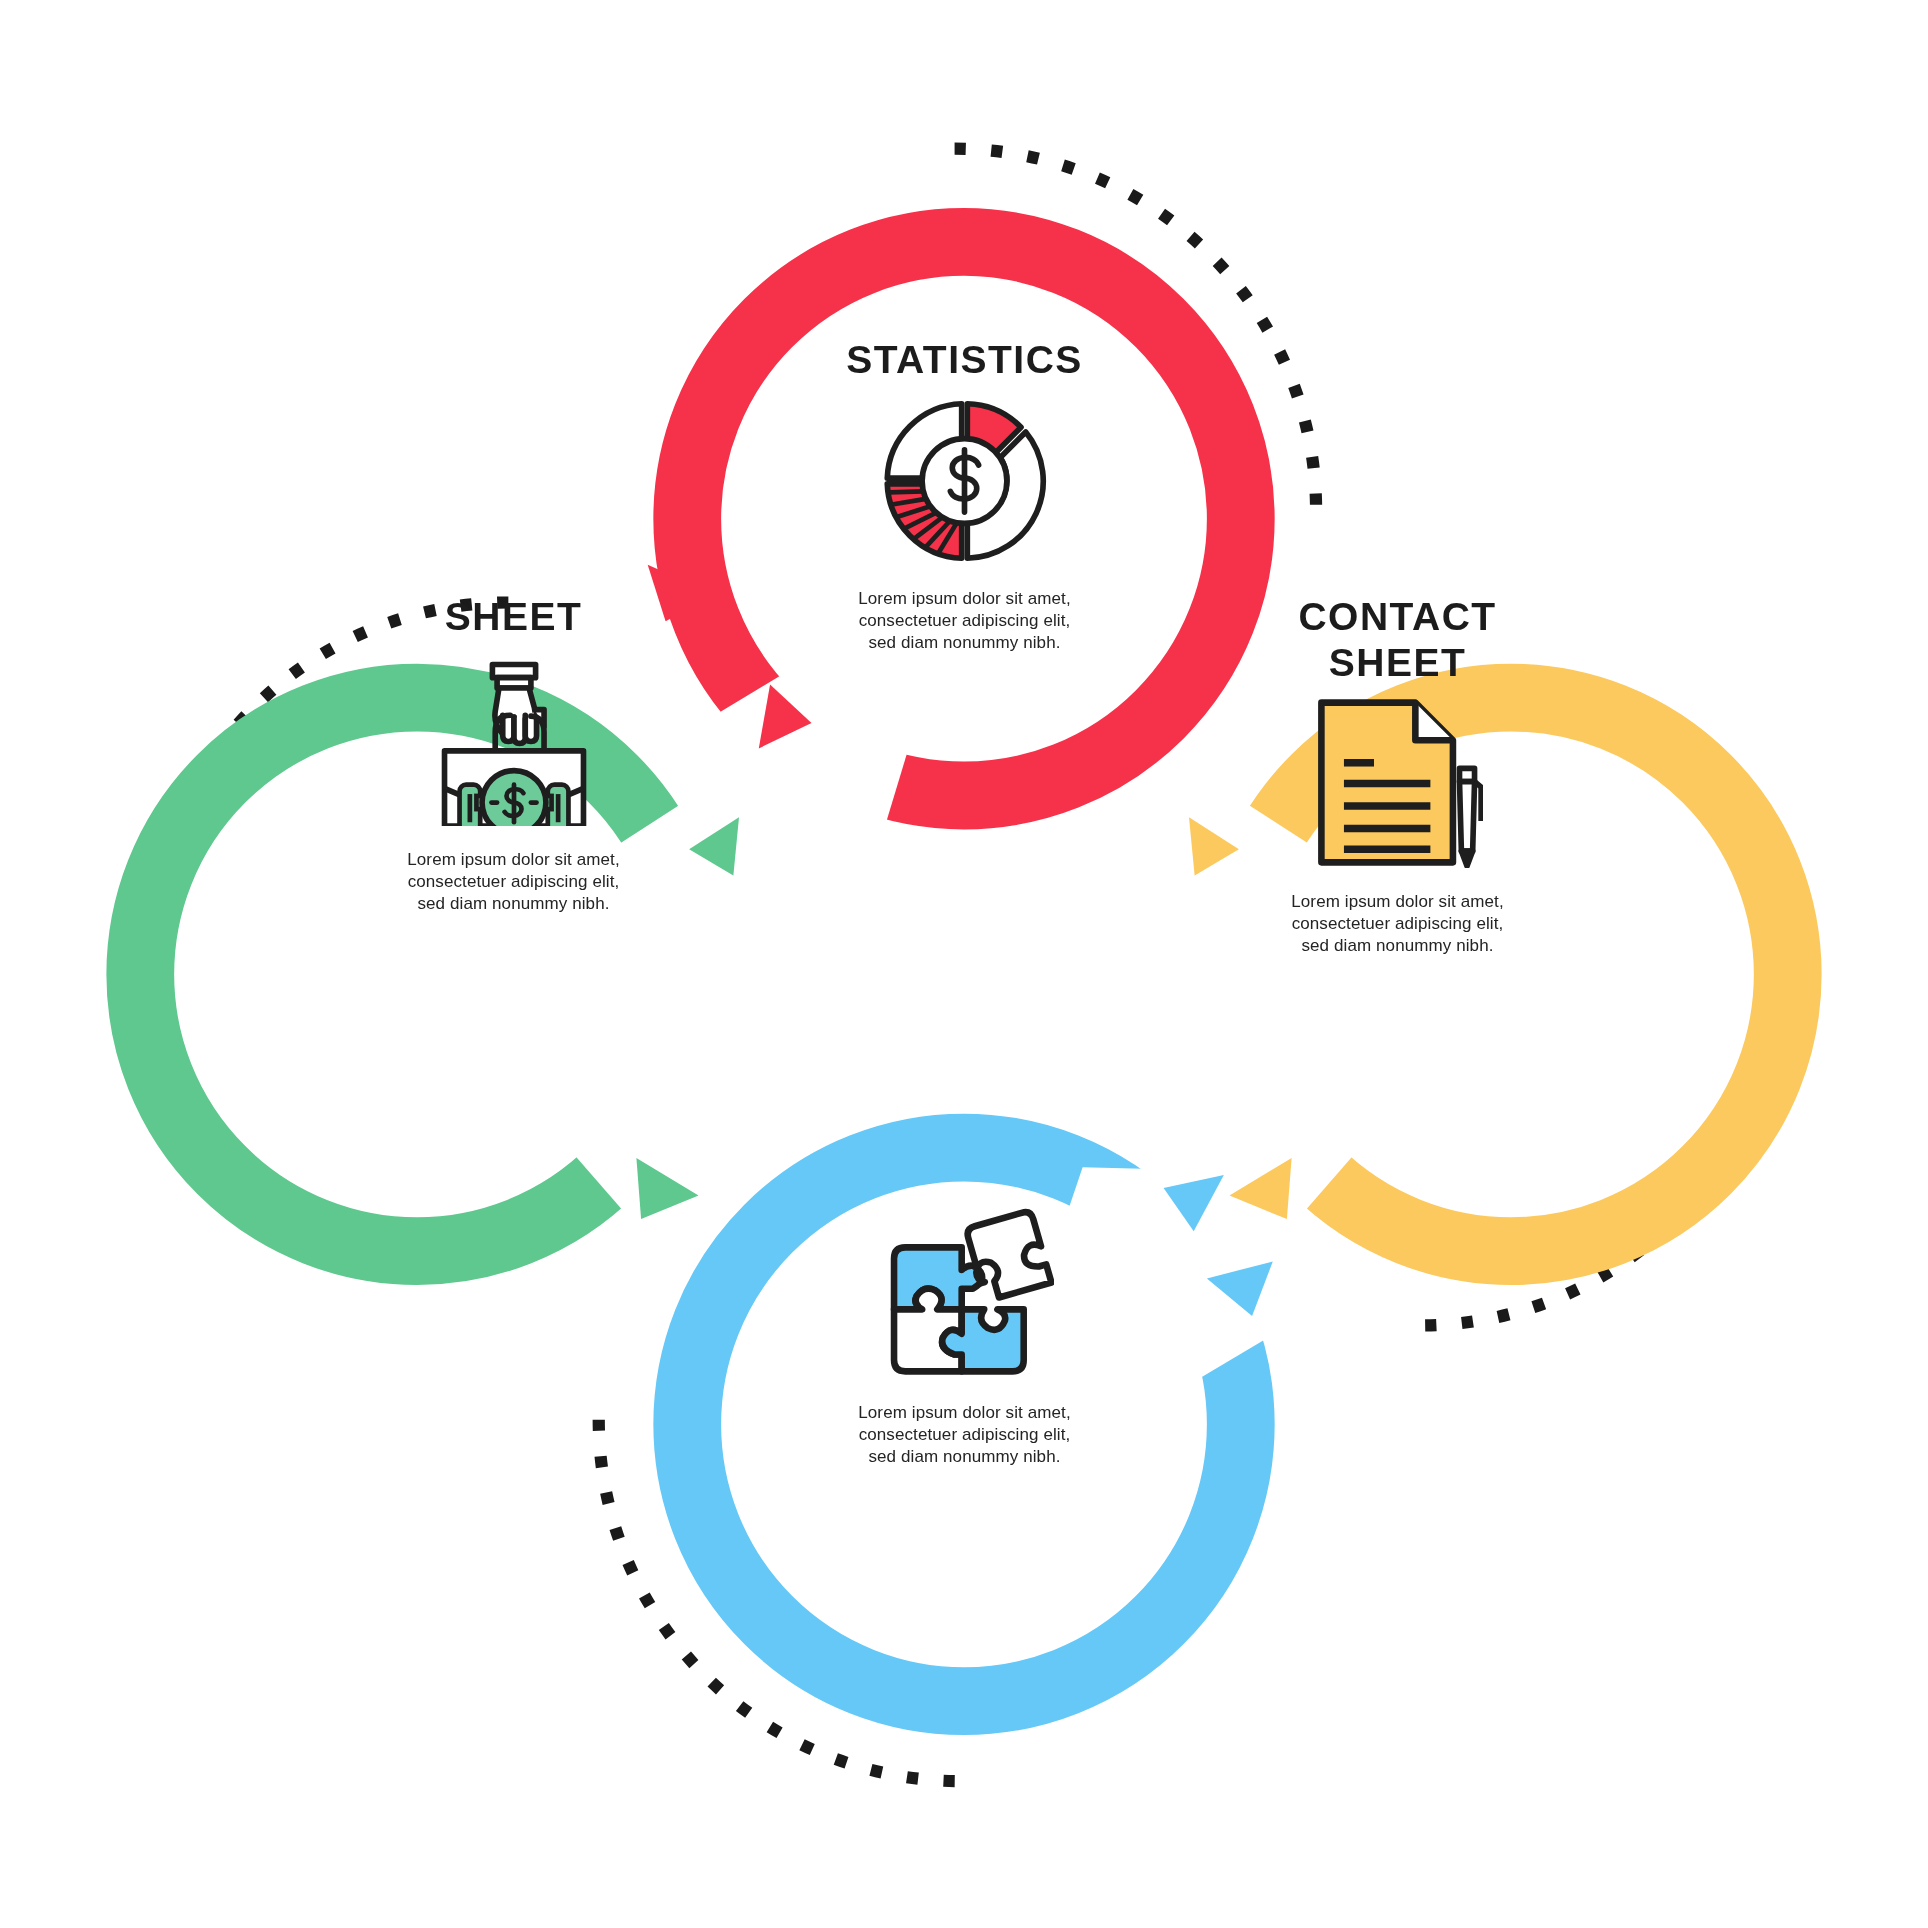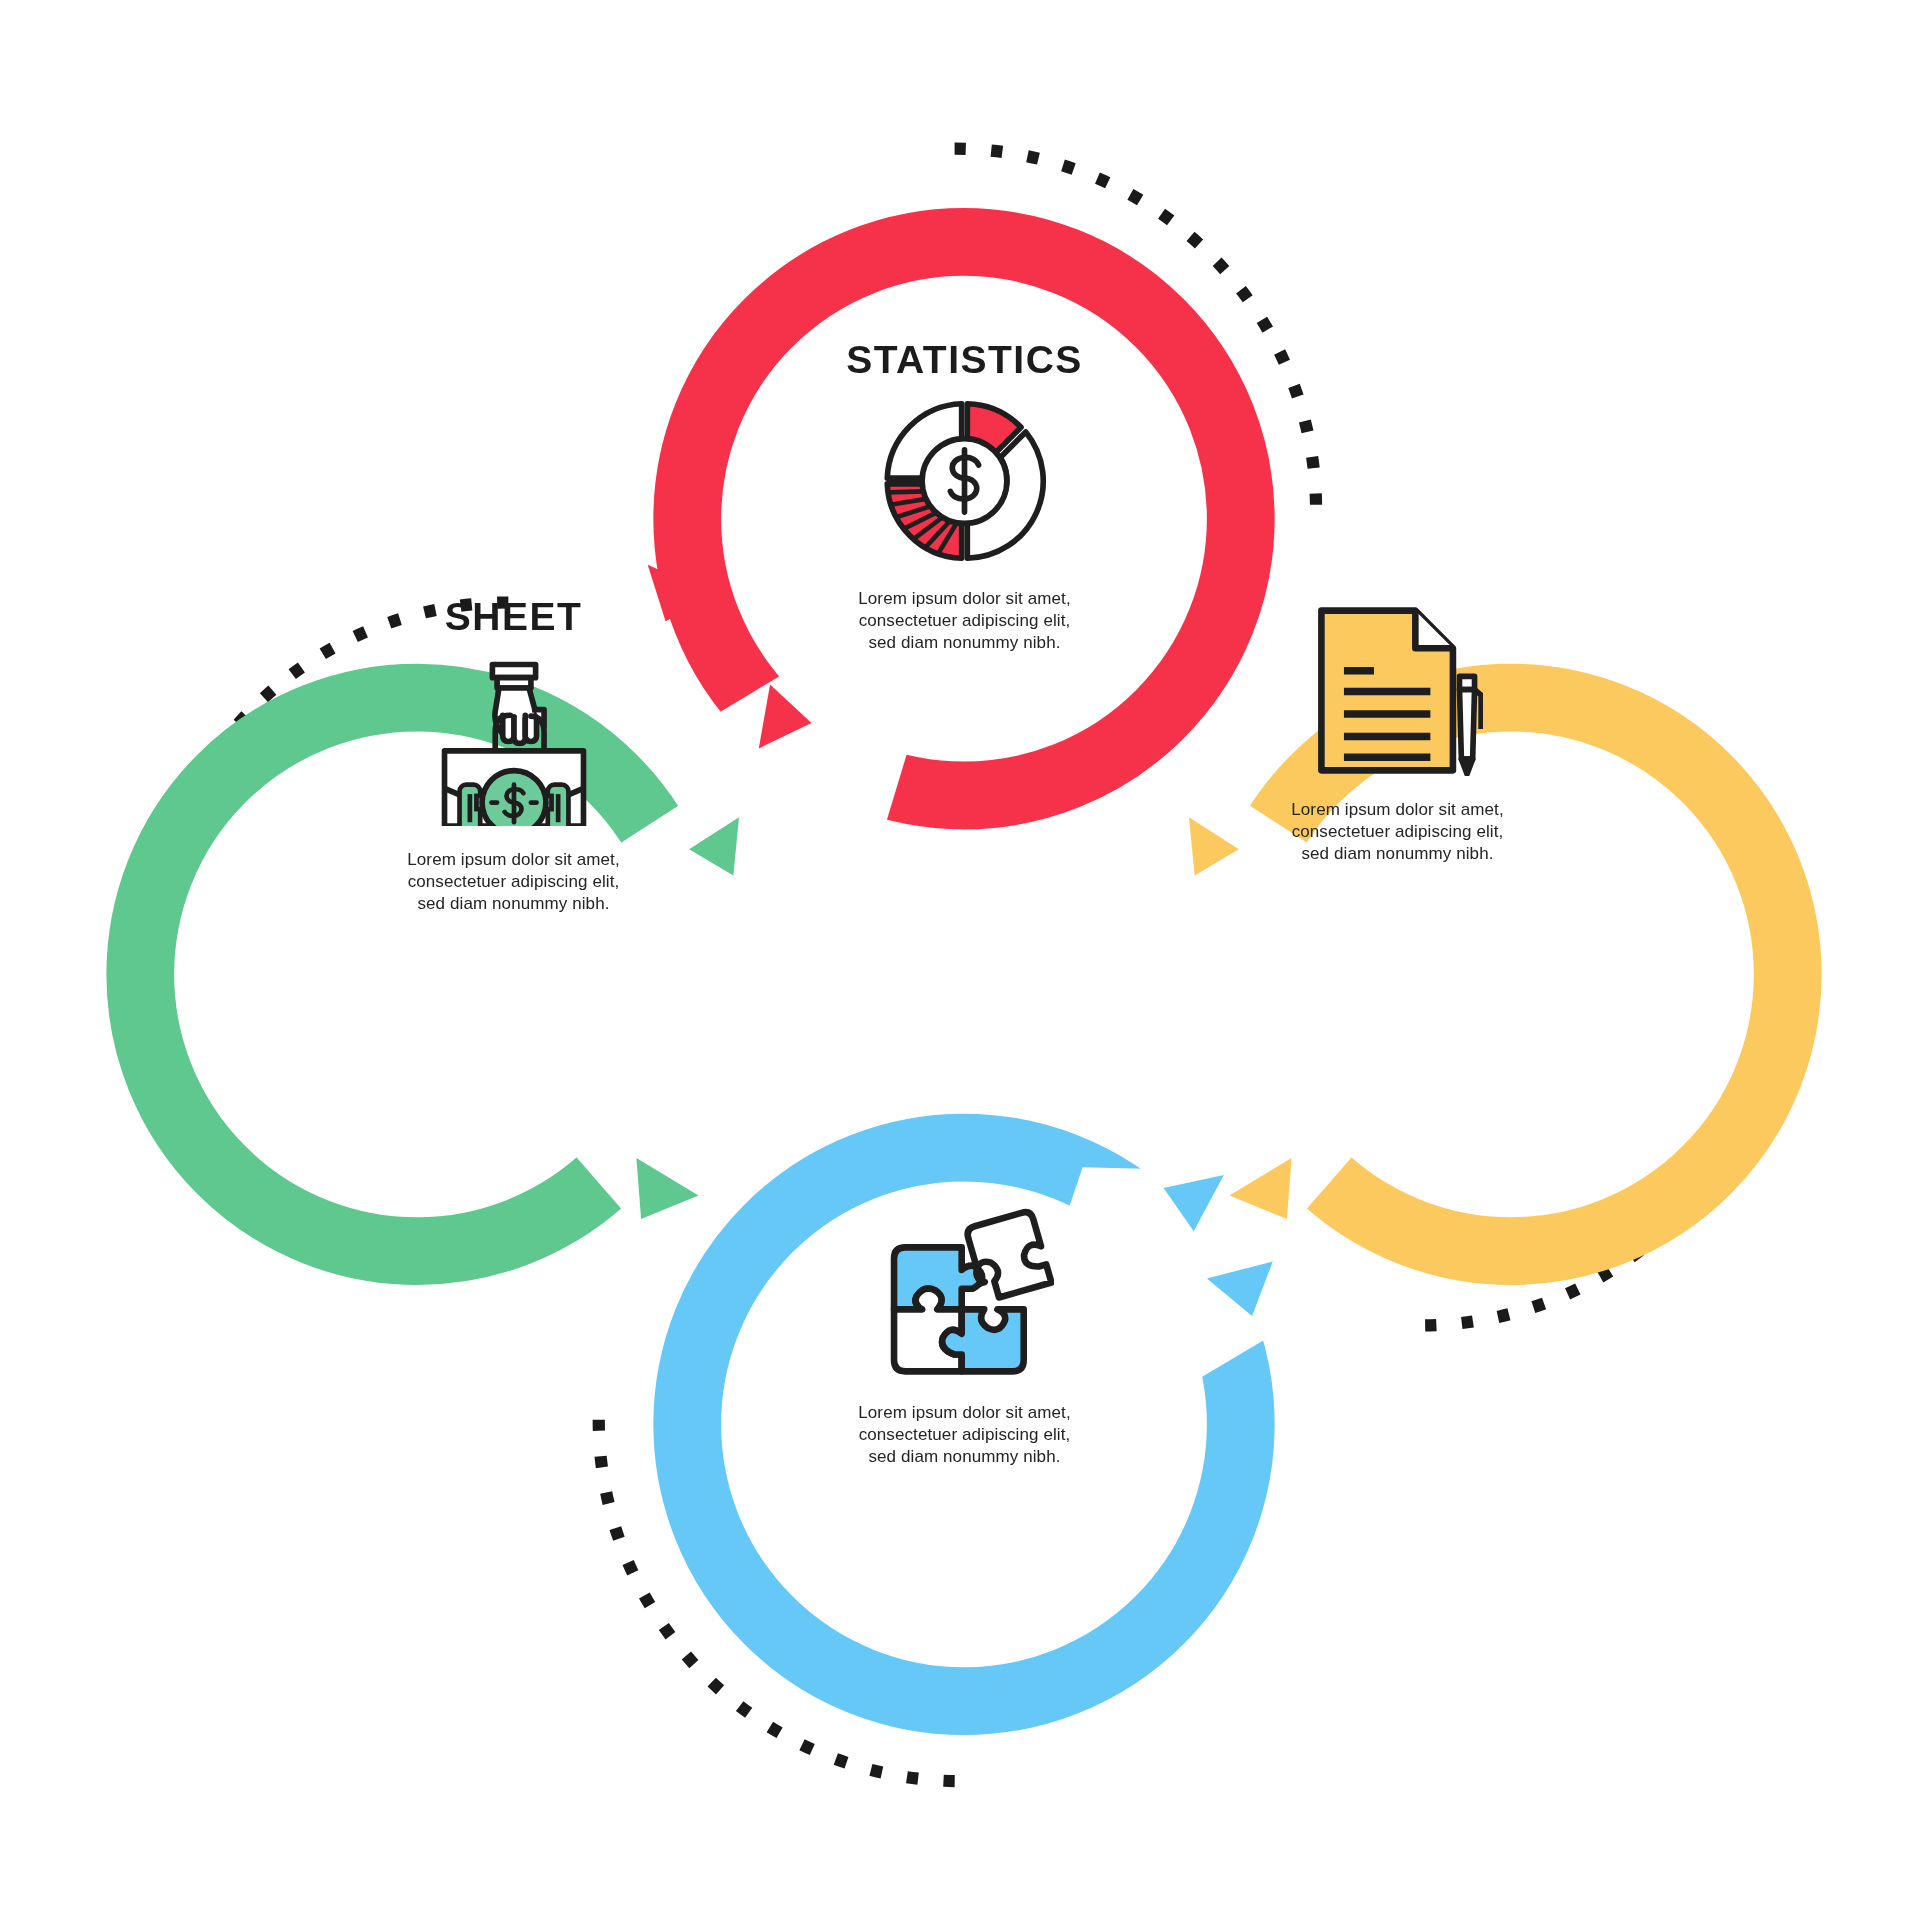--- a/index.html
+++ b/index.html
@@ -255,20 +255,22 @@
         <line x1="76" y1="155" x2="82" y2="155"></line>
         <line x1="118" y1="155" x2="124" y2="155"></line>
       </g>
     </svg>
     <p class="node-desc">Lorem ipsum dolor sit amet,
 consectetuer adipiscing elit,
 sed diam nonummy nibh.</p>
   </div>
 
   <div class="node-content" id="node-contact">
+    <h2 class="node-title">CONTACT
+SHEET</h2>
     <svg class="node-icon" width="171" height="171" viewBox="0 0 182 182" xmlns="http://www.w3.org/2000/svg">
 
       <path d="M 10 6 L 110 6 L 150 46 L 150 176 L 10 176 Z" fill="#FBC95E" stroke="#1E1E1E" stroke-width="7" stroke-linejoin="round"></path>
       <path d="M 110 6 L 110 46 L 150 46" fill="#ffffff" stroke="#1E1E1E" stroke-width="7" stroke-linejoin="round"></path>
 
       <g stroke="#1E1E1E" stroke-width="8" stroke-linecap="butt">
         <line x1="34" y1="70" x2="66" y2="70"></line>
         <line x1="34" y1="92" x2="126" y2="92"></line>
         <line x1="34" y1="116" x2="126" y2="116"></line>
         <line x1="34" y1="140" x2="126" y2="140"></line>

